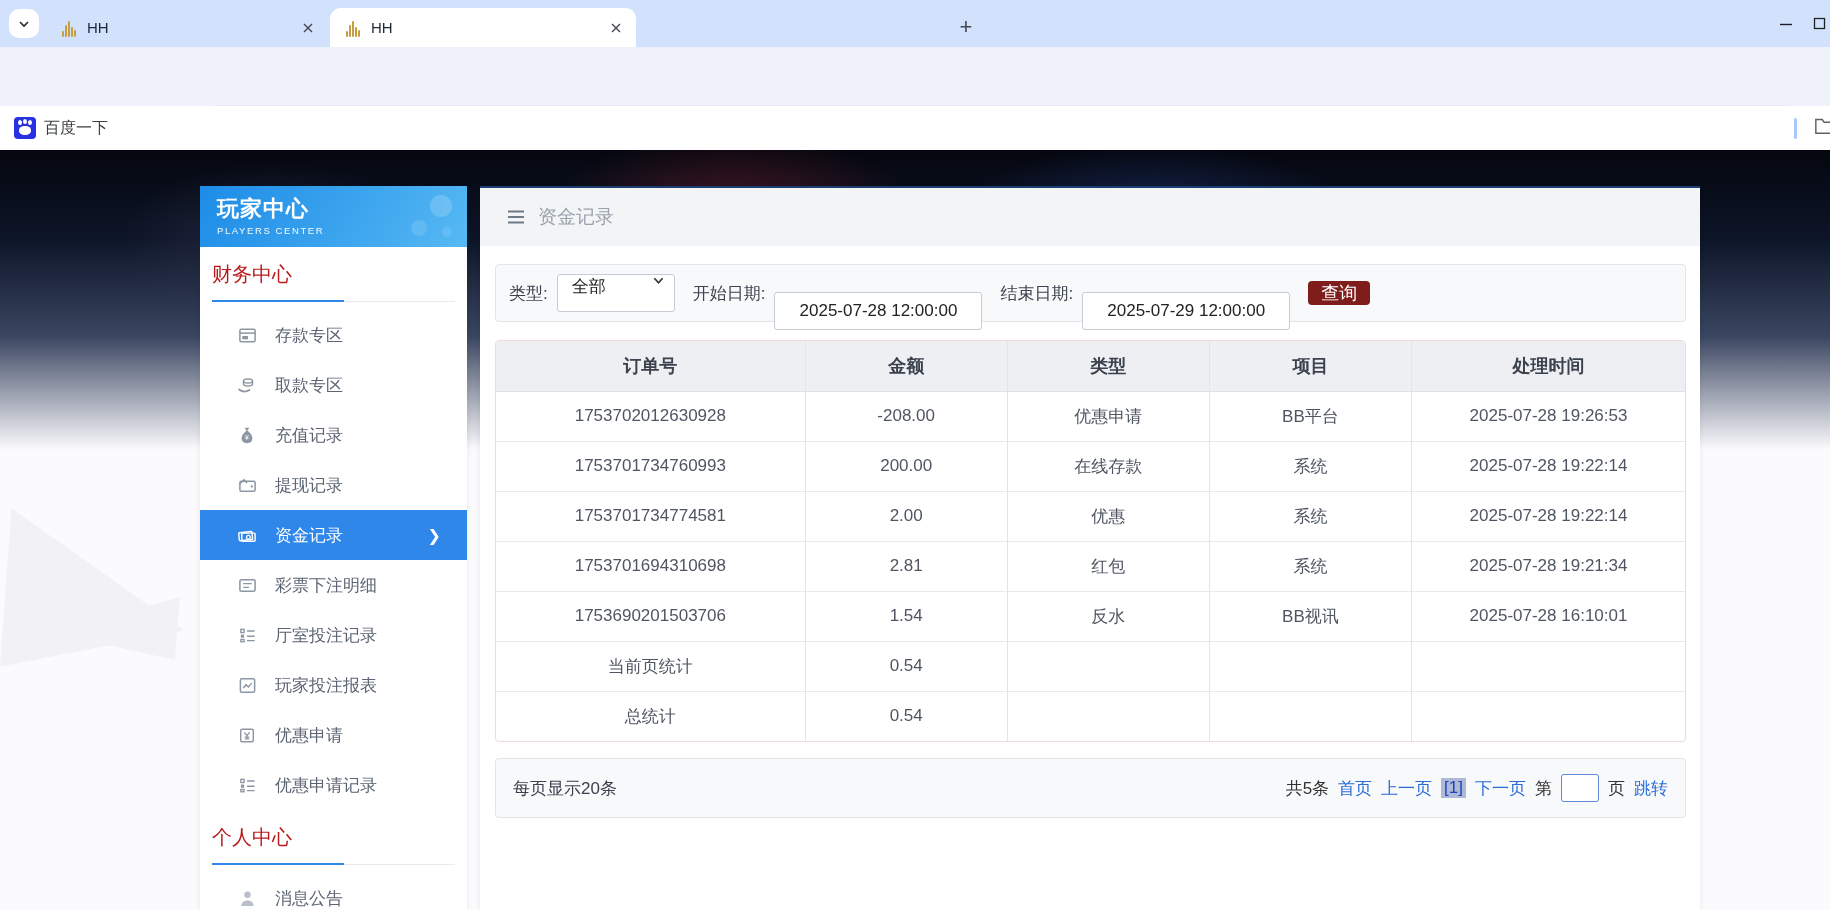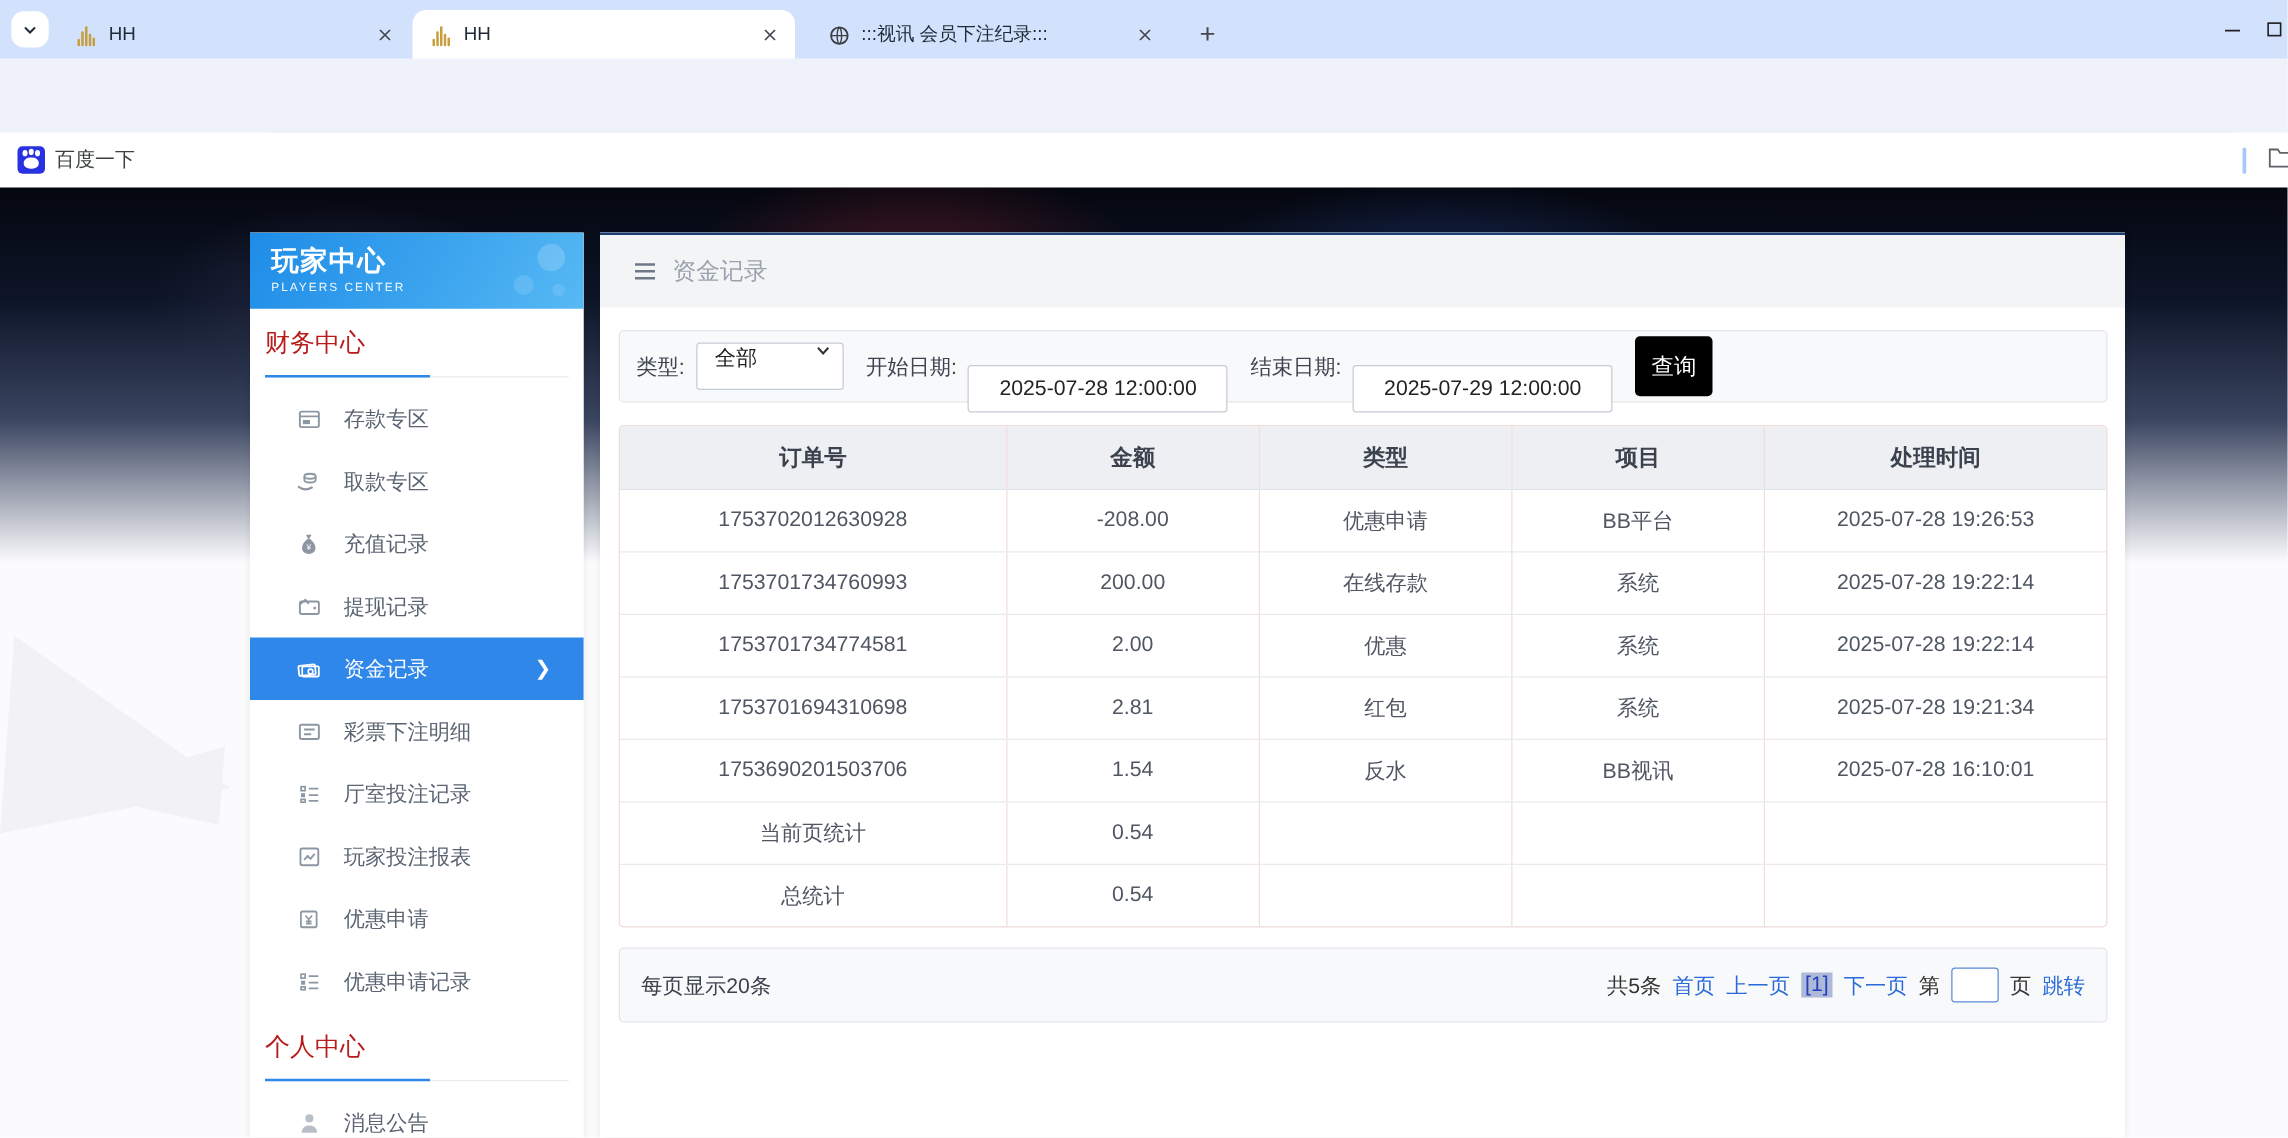--- a/index.html
+++ b/index.html
@@ -82,21 +82,21 @@
   .filterbar { margin:18px 14px 0 15px; height:58px; background:#f8f9fb; border:1px solid #e2e5ea;
     border-radius:4px; display:flex; align-items:center; padding:0 13px; }
   .flabel { font-size:17px; color:#3d4450; margin-right:9px; white-space:nowrap; }
   .fselect { width:118px; height:38px; background:#fff; border:1px solid #c6ccd4; border-radius:3px;
     display:flex; align-items:flex-start; justify-content:space-between; padding:0 10px 0 14px;
     font-size:17px; color:#222; margin-right:18px; }
   .fselect svg { color:#333; }
   .fdate { width:208px; height:38px; background:#fff; border:1px solid #c6ccd4; border-radius:3px;
     font-size:17px; color:#222; text-align:center; margin-right:18px;
     font-family:"Liberation Sans","DejaVu Sans",sans-serif;margin-top:36px; }
-  .fbtn { width:62px; height:48px; background:#000000; color:#fff; font-size:18px; border:none;
+  .fbtn { width:62px; height:24px; background:#7f1d1d; color:#fff; font-size:18px; border:none;
     border-radius:4px; cursor:pointer; font-family:Liberation Sans, sans-serif; }
 
   .tablewrap { margin:18px 14px 0 15px; border:1px solid #eedada; border-radius:4px; overflow:hidden; }
   table { width:100%; border-collapse:collapse; table-layout:fixed; }
   col.c1{width:26%} col.c2{width:17%} col.c3{width:17%} col.c4{width:17%} col.c5{width:23%}
   th { height:50px; background:#edeff2; font-size:18px; font-weight:bold; color:#3b424e;
     border-bottom:1px solid #dfe2e6; }
   td { height:50px; font-size:17px; color:#4f5662; text-align:center; border-top:1px solid #eaeaec; }
   th + th, td + td { border-left:1px solid #f2dede; }
 
@@ -149,34 +149,20 @@
         </span>
     </span>
     <span class="title">HH</span>
     <span class="tab-close">
       <svg width="12" height="12" viewBox="0 0 12 12">
           <path d="M2 2l8 8M10 2l-8 8" stroke="#44474e" stroke-width="1.4"></path>
         </svg>
     </span>
   </div>
 
-  <div class="tab" style="left:648px;width:288px;">
-    <span class="favicon">
-      <svg width="17" height="17" viewBox="0 0 18 18">
-          <circle cx="9" cy="9" r="7" fill="none" stroke="#3c4043" stroke-width="1.6"></circle>
-          <path d="M2 9h14M9 2c-2.5 2-2.5 12 0 14M9 2c2.5 2 2.5 12 0 14" fill="none" stroke="#3c4043" stroke-width="1.2"></path>
-        </svg>
-    </span>
-    <span class="title">:::视讯 会员下注纪录:::</span>
-    <span class="tab-close">
-      <svg width="12" height="12" viewBox="0 0 12 12">
-          <path d="M2 2l8 8M10 2l-8 8" stroke="#44474e" stroke-width="1.4"></path>
-        </svg>
-    </span>
-  </div>
 
   <div class="newtab-btn">+</div>
 
   <div class="win-controls">
     <div class="win-btn">
       <svg width="14" height="14" viewBox="0 0 14 14">
           <path d="M1 7.5h12" stroke="#202124" stroke-width="1.4"></path>
         </svg>
     </div>
     <div class="win-btn" style="width:22px">

